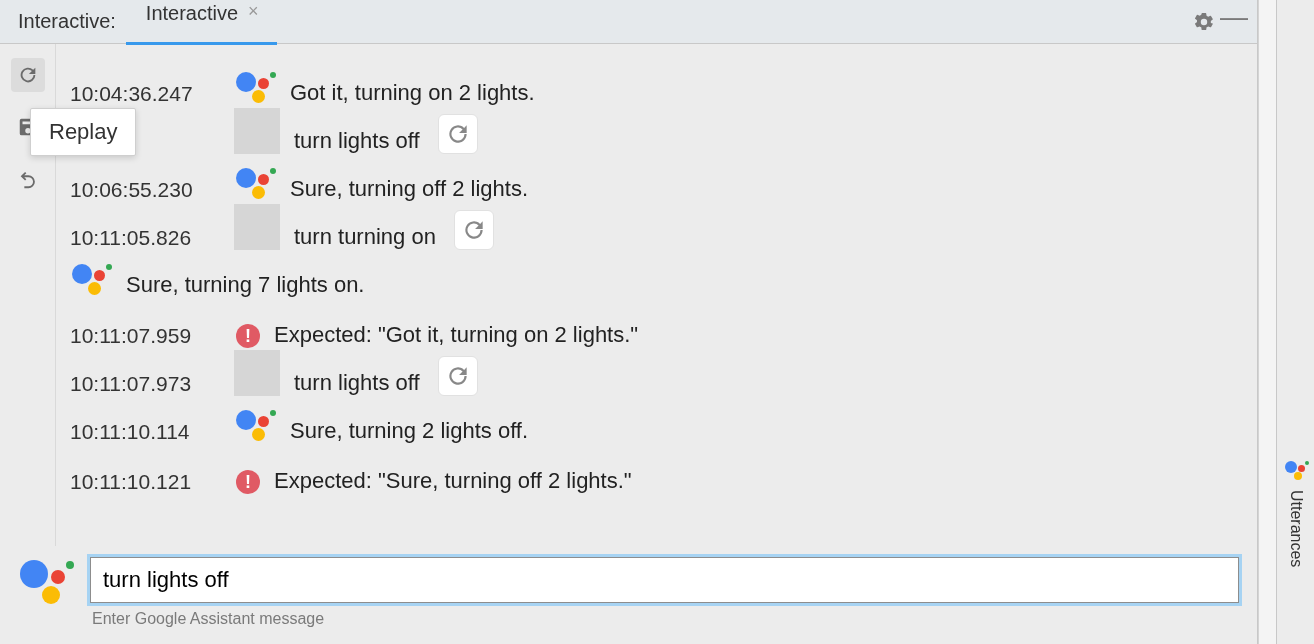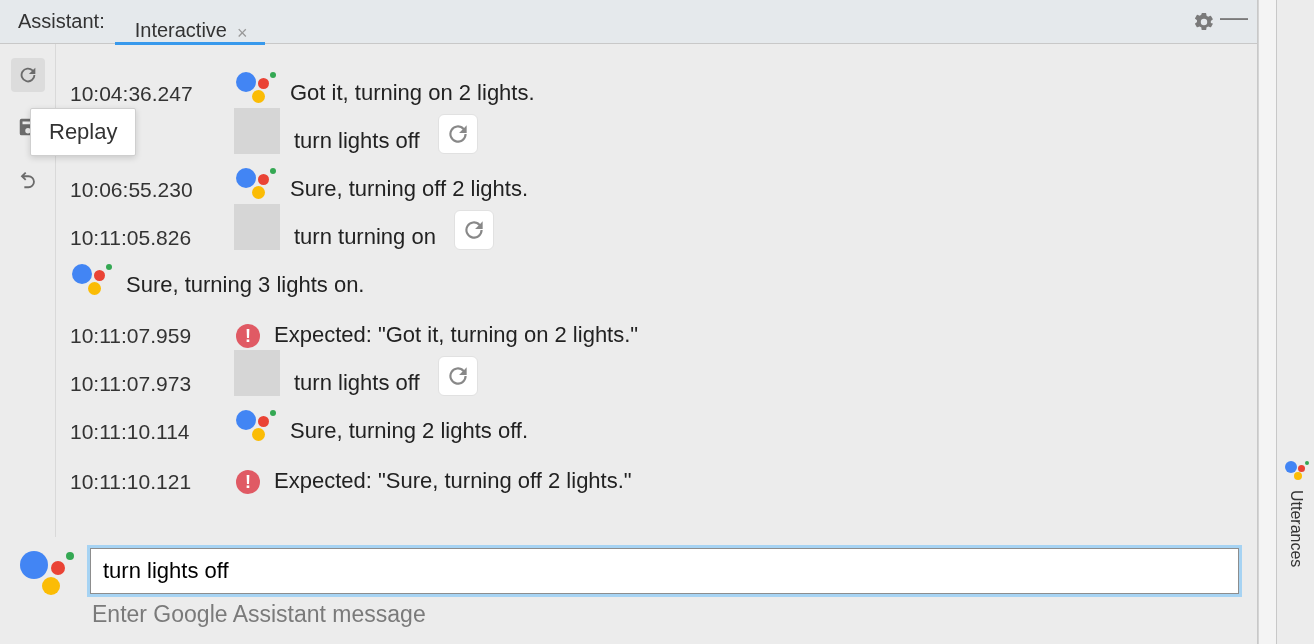--- a/index.html
+++ b/index.html
@@ -33,21 +33,21 @@
     border-bottom: 1px solid #c8c8c8;
     padding: 0 8px;
   }
   .tabs-label {
     font-size: 20px;
     color: #333;
     padding: 0 10px;
   }
   .tab {
     display: flex;
-    align-items: flex-end;
+    align-items: flex-start;
     height: 100%;
     padding: 0 18px 0 20px;
     font-size: 20px;
     color: #333;
     border-bottom: 3px solid transparent;
     cursor: pointer;
     gap: 10px;
     margin-top: 3px;
   }
   .tab.active {
@@ -229,21 +229,21 @@
     flex: 1;
     height: 46px;
     border: 1px solid #8d8d8d;
     outline: 3px solid #a6d3f3;
     padding: 0 12px;
     font-size: 22px;
     background: #fff;
   }
   .helper-text {
     margin-left: 74px;
-    font-size: 23px;
+    font-size: 16px;
     color: #7a7a7a;
   }
 
   
   .side-tab {
     width: 38px;
     background: #ececec;
     border-left: 1px solid #c8c8c8;
     display: flex;
     flex-direction: column;
@@ -283,21 +283,21 @@
   .replay-btn svg.icon { width: 26px; height: 26px; }
 </style>
 </head>
 <body>
 
 <div class="root">
 
   <div class="main-panel">
 
     <div class="tabs-bar">
-      <span class="tabs-label">Assistant:</span>
+      <span class="tabs-label">Interactive:</span>
       <div class="tab active">
         <span>Interactive</span>
         <span class="tab-close">×</span>
       </div>
       <div class="tabs-spacer"></div>
       <div class="gear-btn">
         <svg class="icon" viewBox="0 0 24 24">
           <path fill="currentColor" d="M19.4 13a7.5 7.5 0 0 0 .1-1 7.5 7.5 0 0 0-.1-1l2.1-1.6a.5.5 0 0 0 .1-.6l-2-3.4a.5.5 0 0 0-.6-.2l-2.5 1a7.3 7.3 0 0 0-1.7-1l-.4-2.6a.5.5 0 0 0-.5-.4h-4a.5.5 0 0 0-.5.4L9 4.2a7.3 7.3 0 0 0-1.7 1l-2.5-1a.5.5 0 0 0-.6.2l-2 3.4a.5.5 0 0 0 .1.6L4.4 10a7.5 7.5 0 0 0-.1 1 7.5 7.5 0 0 0 .1 1l-2.1 1.6a.5.5 0 0 0-.1.6l2 3.4a.5.5 0 0 0 .6.2l2.5-1a7.3 7.3 0 0 0 1.7 1l.4 2.6a.5.5 0 0 0 .5.4h4a.5.5 0 0 0 .5-.4l.4-2.6a7.3 7.3 0 0 0 1.7-1l2.5 1a.5.5 0 0 0 .6-.2l2-3.4a.5.5 0 0 0-.1-.6ZM12 15.5A3.5 3.5 0 1 1 15.5 12 3.5 3.5 0 0 1 12 15.5Z"></path>
         </svg>
       </div>
@@ -359,21 +359,21 @@
               <svg class="icon" viewBox="0 0 24 24">
                 <path fill="currentColor" d="M17.65 6.35A8 8 0 1 0 20 12h-2a6 6 0 1 1-1.76-4.24L13 11h7V4Z"></path>
               </svg>
             </span>
           </div>
           <div class="row">
             <span class="assistant-logo">
               <span class="alogo-red"></span>
               <span class="alogo-green"></span>
             </span>
-            <span class="msg">Sure, turning 3 lights on.</span>
+            <span class="msg">Sure, turning 7 lights on.</span>
           </div>
           <div class="row compact">
             <span class="ts">10:11:07.959</span>
             <span class="err-icon">!</span>
             <span class="msg">Expected: "Got it, turning on 2 lights."</span>
           </div>
           <div class="row">
             <span class="ts">10:11:07.973</span>
             <span class="user-avatar"></span>
             <span class="msg">turn lights off</span>

